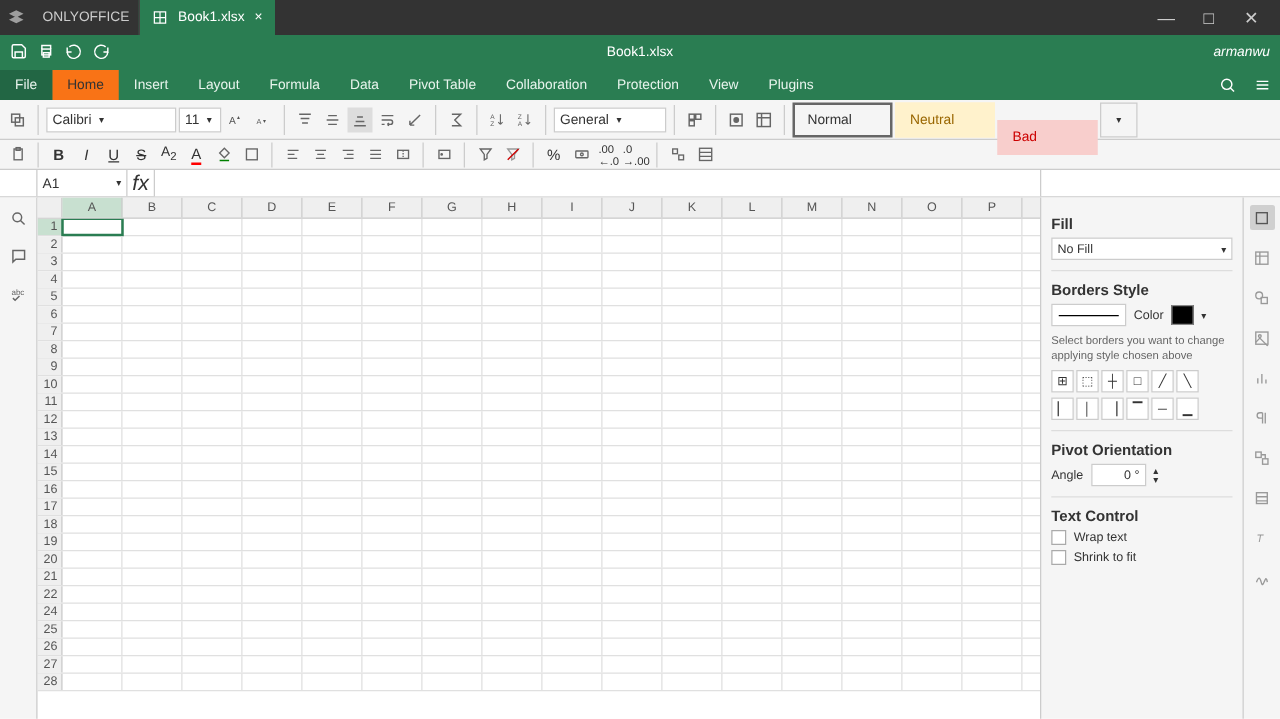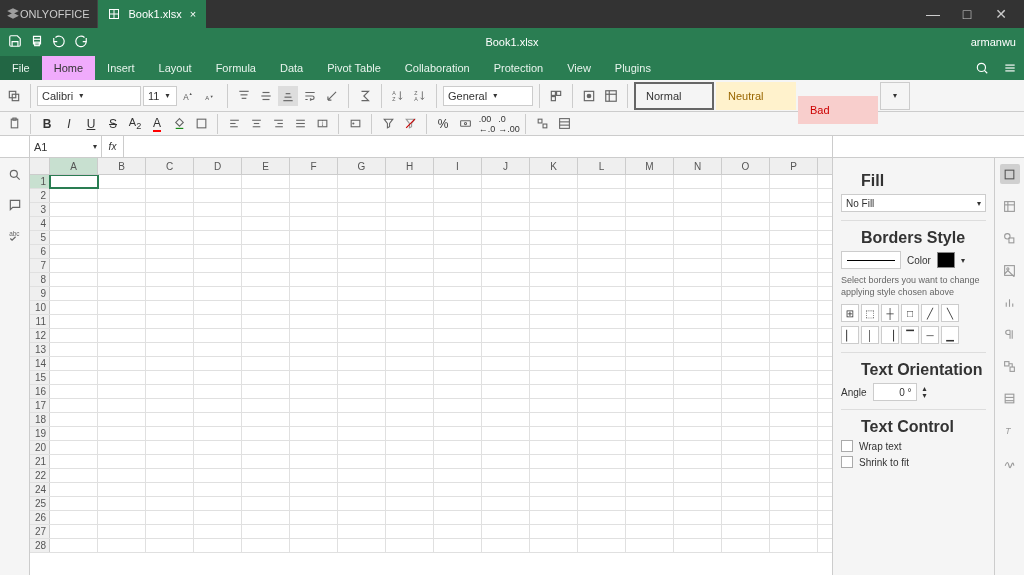--- a/index.html
+++ b/index.html
@@ -1,35 +1,35 @@
 <!DOCTYPE html>
 <html><head>
 <meta charset="utf-8">
 <style>
 * { margin: 0; padding: 0; box-sizing: border-box; font-family: Arial, Helvetica, sans-serif; }
 body { width: 1024px; height: 575px; overflow: hidden; background: #fff; font-size: 11px; color: #333; }
 
 .titlebar { height: 28px; background: #333; color: #ccc; display: flex; align-items: center; padding: 0 6px; }
-.titlebar .brand { display: flex; align-items: center; gap: 0; font-size: 11px; padding-right: 8px; }
+.titlebar .brand { display: flex; align-items: center; gap: 14px; font-size: 11px; padding-right: 8px; }
 .titlebar .brand svg { width: 14px; height: 14px; }
 .titlebar .doc-tab { background: #2a7d52; color: #fff; height: 28px; display: flex; align-items: center; gap: 8px; padding: 0 10px; font-size: 11px; border-left: 1px solid #444; }
 .titlebar .doc-tab .close { cursor: pointer; }
 .titlebar .spacer { flex: 1; }
 .titlebar .win-btn { width: 34px; text-align: center; font-size: 14px; cursor: pointer; }
 
 .header2 { height: 28px; background: #2a7d52; color: #fff; display: flex; align-items: center; position: relative; }
 .header2 .qa { display: flex; gap: 8px; padding-left: 8px; }
 .header2 .qa svg { width: 14px; height: 14px; }
 .header2 .title { position: absolute; left: 50%; transform: translateX(-50%); font-size: 11px; }
-.header2 .user { margin-left: auto; padding-right: 8px; font-size: 11px; }
+.header2 .user { margin-left: auto; padding-right: 8px; font-size: 11px; font-style: italic; }
 
 .menubar { height: 24px; background: #2a7d52; color: #e8f4ed; display: flex; align-items: stretch; }
 .menubar .menu-item { padding: 0 12px; display: flex; align-items: center; font-size: 11px; cursor: pointer; }
 .menubar .menu-item.file { background: #226644; }
-.menubar .menu-item.active { background: #f0abfc; color: #333; }
+.menubar .menu-item.active { background: #f97316; color: #333; }
 .menubar .menu-spacer { flex: 1; }
 .menubar .menu-icon { width: 28px; display: flex; align-items: center; justify-content: center; }
 .menubar .menu-icon svg { width: 14px; height: 14px; stroke: #fff; }
 
 .ribbon { height: 32px; background: #f5f5f5; border-bottom: 1px solid #ccc; display: flex; align-items: center; padding: 2px 4px; gap: 2px; }
 .ribbon .sep { width: 1px; height: 24px; background: #ccc; margin: 0 4px; }
 .ribbon .btn { width: 20px; height: 20px; display: flex; align-items: center; justify-content: center; cursor: pointer; }
 .ribbon .btn svg { width: 14px; height: 14px; }
 .ribbon .combo { height: 20px; border: 1px solid #ccc; background: #fff; display: flex; align-items: center; padding: 0 4px; font-size: 11px; cursor: pointer; }
 .ribbon .combo .arrow { margin-left: 6px; font-size: 8px; }
@@ -41,21 +41,21 @@
 
 .ribbon2 { height: 24px; background: #f5f5f5; border-bottom: 1px solid #ccc; display: flex; align-items: center; padding: 2px 4px; gap: 2px; }
 .ribbon2 .sep { width: 1px; height: 20px; background: #ccc; margin: 0 4px; }
 .ribbon2 .btn { width: 20px; height: 20px; display: flex; align-items: center; justify-content: center; cursor: pointer; }
 .ribbon2 .btn svg { width: 13px; height: 13px; }
 
 .formula-bar { height: 22px; border-bottom: 1px solid #ccc; display: flex; align-items: stretch; }
 .formula-bar .left-gap { width: 30px; border-right: 1px solid #ccc; }
 .formula-bar .name-box { width: 72px; border-right: 1px solid #ccc; display: flex; align-items: center; padding: 0 4px; font-size: 11px; }
 .formula-bar .name-box .arrow { margin-left: auto; font-size: 8px; }
-.formula-bar .fx { width: 22px; border-right: 1px solid #ccc; display: flex; align-items: center; justify-content: center; font-style: italic; font-size: 10px; cursor: pointer; }
+.formula-bar .fx { width: 22px; border-right: 1px solid #ccc; display: flex; align-items: center; justify-content: center; font-style: italic; font-size: 17px; cursor: pointer; }
 .formula-bar .formula-input { flex: 1; border: none; padding: 0 4px; font-size: 11px; outline: none; width: 100%; }
 .formula-bar .right-gap { width: 192px; border-left: 1px solid #ccc; }
 
 .workspace { display: flex; height: 447px; }
 .left-rail { width: 30px; background: #f5f5f5; border-right: 1px solid #ccc; display: flex; flex-direction: column; align-items: center; gap: 12px; padding-top: 8px; }
 .left-rail .rail-btn { width: 18px; height: 18px; cursor: pointer; display: flex; align-items: center; justify-content: center; }
 .left-rail .rail-btn svg { width: 14px; height: 14px; }
 
 .grid-area { flex: 1; position: relative; overflow: hidden; display: flex; flex-direction: column; }
 .col-headers { display: flex; height: 17px; background: #efefef; border-bottom: 1px solid #ccc; }
@@ -63,21 +63,21 @@
 .col-h { width: 48px; border-right: 1px solid #ccc; text-align: center; font-size: 10px; line-height: 17px; color: #555; cursor: pointer; }
 .col-h.selected { background: #c8e0d0; }
 .rows { overflow: auto; flex: 1; }
 .row { display: flex; height: 14px; border-bottom: 1px solid #e0e0e0; }
 .row-h { width: 20px; border-right: 1px solid #ccc; background: #efefef; text-align: right; padding-right: 3px; font-size: 10px; line-height: 14px; color: #555; cursor: pointer; }
 .row-h.selected { background: #c8e0d0; }
 .cell { width: 48px; border-right: 1px solid #e0e0e0; cursor: cell; }
 .cell.active { outline: 2px solid #2a7d52; outline-offset: -1px; }
 
 .right-panel { width: 162px; background: #f5f5f5; border-left: 1px solid #ccc; padding: 6px 8px; font-size: 10px; }
-.right-panel .section-title { font-weight: bold; margin-top: 8px; margin-bottom: 4px; font-size: 16px; margin-left: 20px; }
+.right-panel .section-title { font-weight: bold; margin-top: 8px; margin-bottom: 4px; font-size: 12px; }
 .right-panel .combo2 { height: 18px; border: 1px solid #ccc; background: #fff; display: flex; align-items: center; padding: 0 4px; font-size: 10px; }
 .right-panel .combo2 .arrow { margin-left: auto; font-size: 8px; }
 .right-panel .border-sample { height: 18px; width: 60px; border: 1px solid #ccc; background: #fff; display: flex; align-items: center; justify-content: center; }
 .right-panel .border-sample .line { width: 48px; height: 1px; background: #000; }
 .right-panel .color-row { display: flex; align-items: center; gap: 6px; margin-top: 4px; }
 .right-panel .color-swatch { width: 18px; height: 16px; background: #000; border: 1px solid #888; }
 .right-panel .help { color: #666; margin: 6px 0; line-height: 1.3; font-size: 9px; }
 .right-panel .border-grid { display: flex; gap: 2px; margin-bottom: 4px; }
 .right-panel .border-btn { width: 18px; height: 18px; border: 1px solid #ccc; background: #fff; cursor: pointer; display: flex; align-items: center; justify-content: center; font-size: 10px; }
 .right-panel .angle-row { display: flex; align-items: center; gap: 6px; }
@@ -1005,21 +1005,21 @@
     </div>
     <div class="border-grid">
       <div class="border-btn">▏</div>
       <div class="border-btn">│</div>
       <div class="border-btn">▕</div>
       <div class="border-btn">▔</div>
       <div class="border-btn">─</div>
       <div class="border-btn">▁</div>
     </div>
     <hr>
-    <div class="section-title">Text Orientation</div>
+    <div class="section-title">Pivot Orientation</div>
     <div class="angle-row">
       <span>Angle</span>
       <div class="angle-input">
           <span>0 °</span>
         </div>
       <span style="font-size:8px;line-height:7px">▴<br>▾</span>
     </div>
     <hr>
     <div class="section-title">Text Control</div>
     <div class="check-row">

